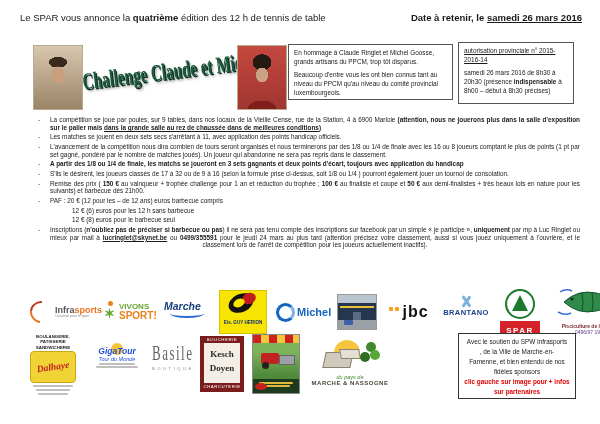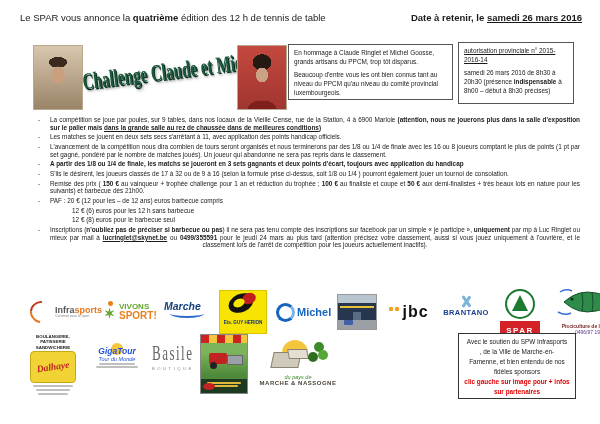--- a/index.html
+++ b/index.html
@@ -315,20 +315,27 @@
       <div class="sun"></div>
       <div class="nm">GigaTour</div>
       <div class="sub">Tour du Monde</div>
       <div class="fine microbar" style="width:36px"></div>
       <div class="fine microbar" style="width:42px"></div>
     </div>
     <div class="logo" id="lg-basile">
       <div class="nm">Basile</div>
       <div class="sub">BOUTIQUE</div>
     </div>
+    <div class="logo" id="lg-kesch">
+      <div class="bw">BOUCHERIE</div>
+      <div class="inner">
+          <div class="n"><span>Kesch</span><br><span>Doyen</span></div>
+        </div>
+      <div class="bw">CHARCUTERIE</div>
+    </div>
     <div class="logo" id="lg-tractor">
       <div class="banner"></div>
       <div class="trac"></div>
       <div class="wheel"></div>
       <div class="trail"></div>
       <div class="bot">
           <div class="microbar"></div>
           <div class="microbar" style="width:28px"></div>
         </div>
       <div class="oval"></div>

